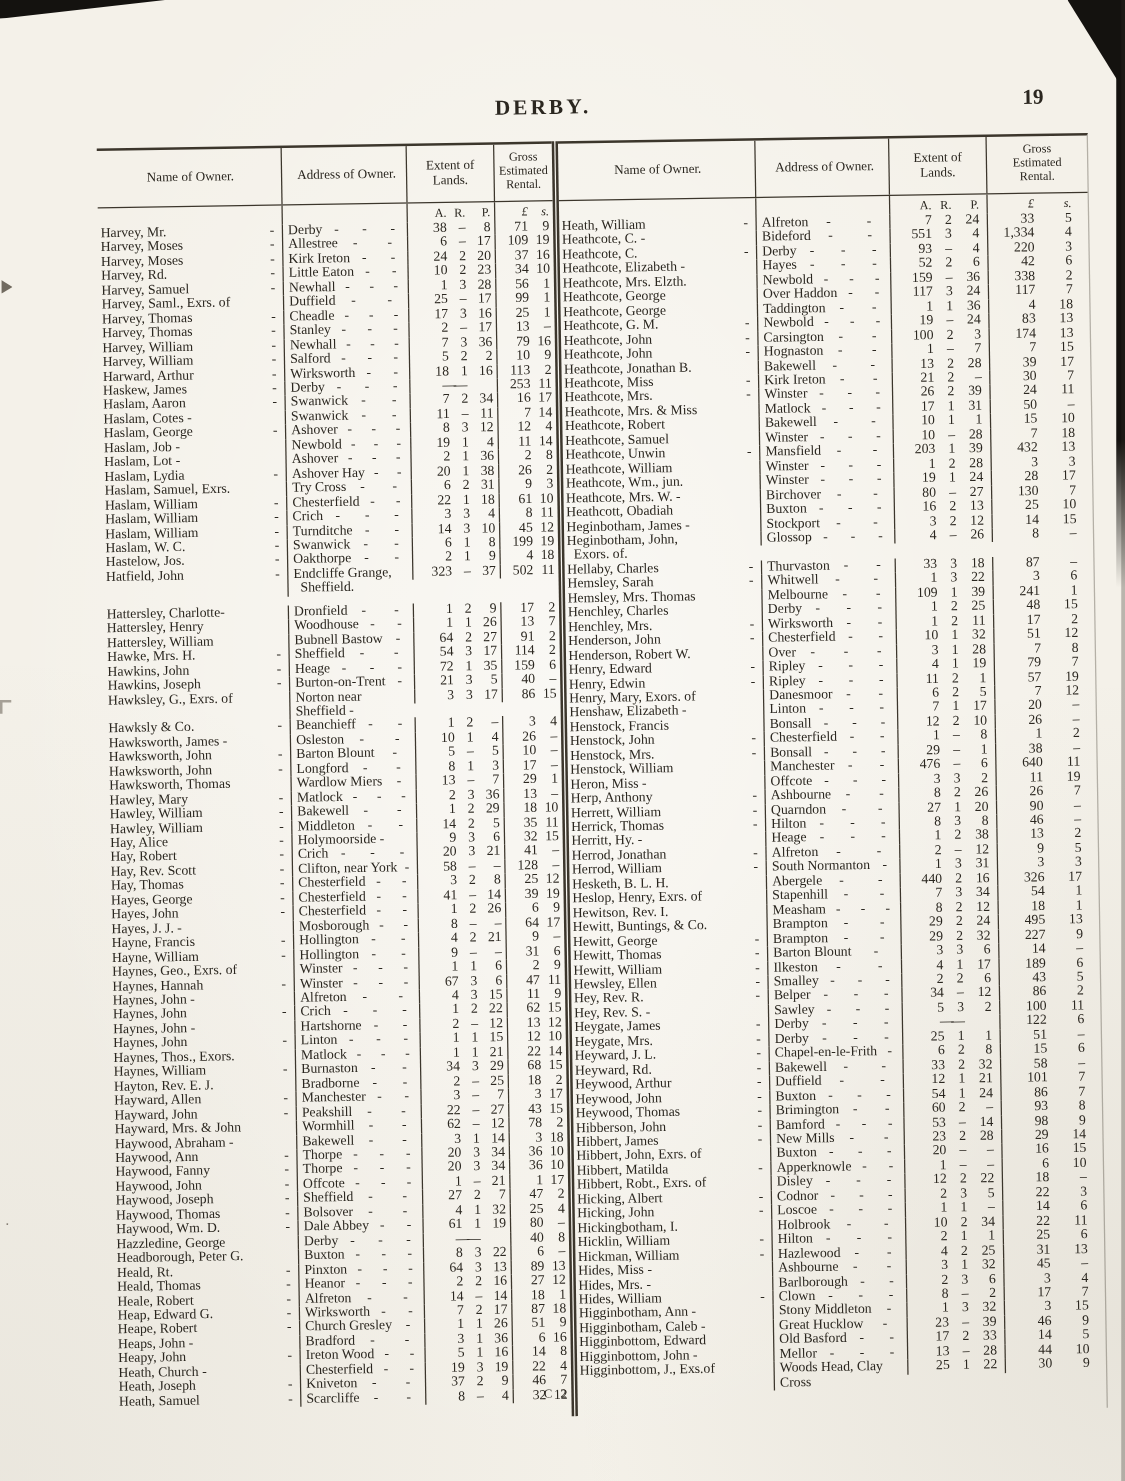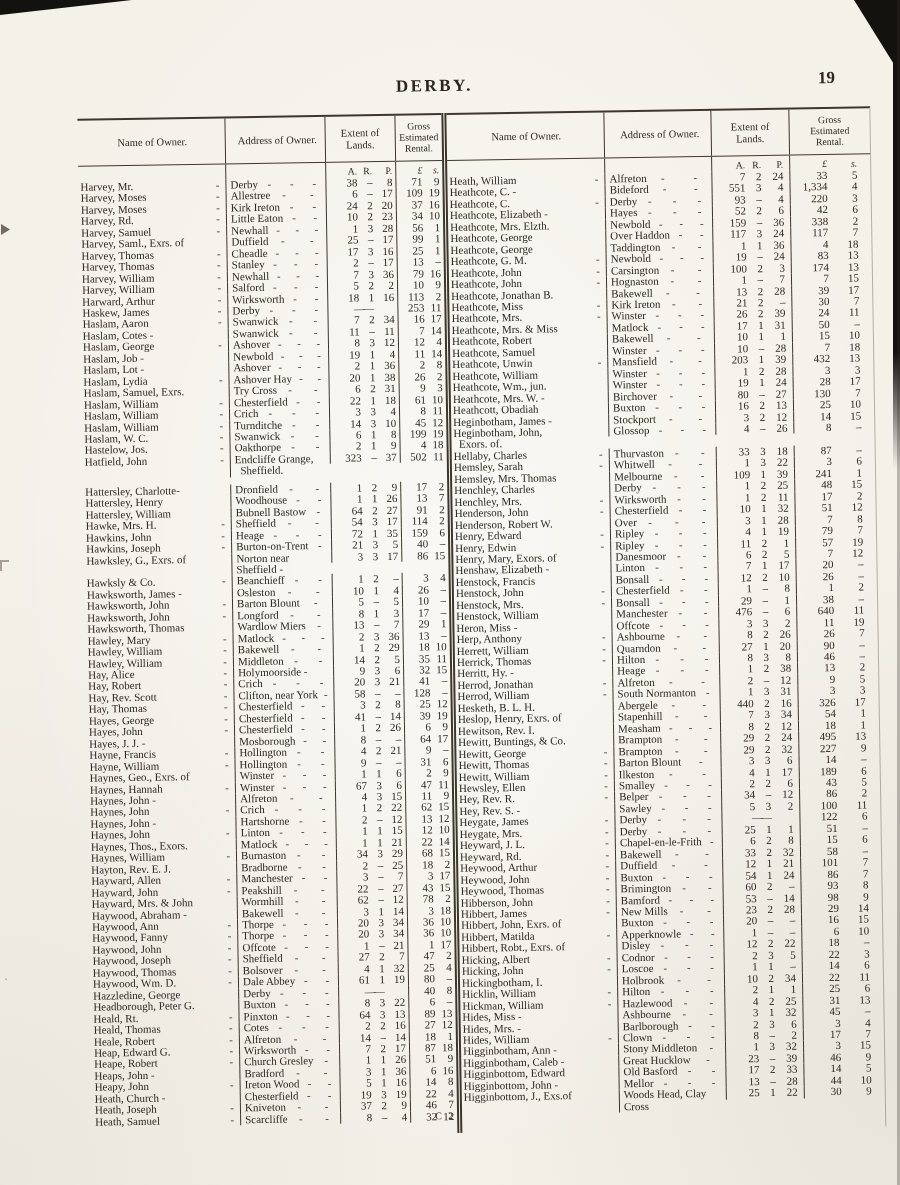--- a/index.html
+++ b/index.html
@@ -1532,21 +1532,21 @@
                 <span class="rp">89</span>
                 <span class="rs">13</span>
               </div>
             </div>
             <div class="row">
               <div class="c name">
                 <span class="ntext">Heald, Thomas</span>
                 <span class="nld">-</span>
               </div>
               <div class="c addr">
-                <span class="atext">Cotes</span>
+                <span class="atext">Heanor</span>
                 <span class="ld">-</span>
                 <span class="ld">-</span>
                 <span class="ld">-</span>
               </div>
               <div class="c extent">
                 <span class="ea">2</span>
                 <span class="er">2</span>
                 <span class="ep">16</span>
               </div>
               <div class="c rental">

